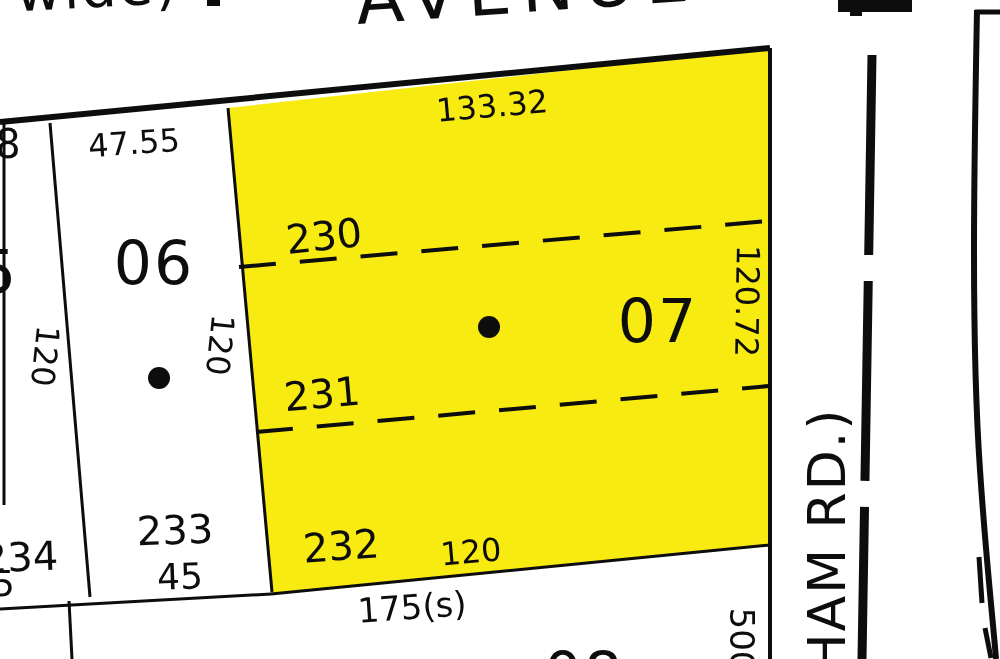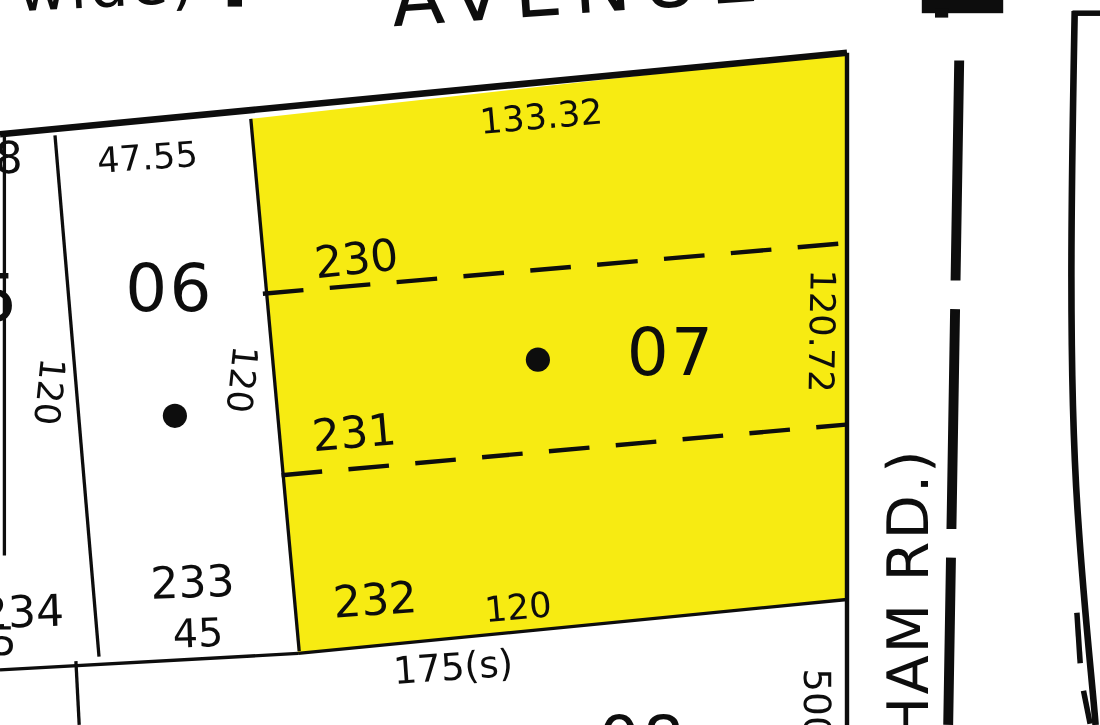--- a/index.html
+++ b/index.html
@@ -66,21 +66,21 @@
     <circle cx="159" cy="378" r="11" fill="#0d0d0d"></circle>
     <circle cx="489" cy="327" r="11" fill="#0d0d0d"></circle>
   </svg>
 
   <div class="lbl street-small" style="left:97px;top:-12px;transform:translate(-50%,-50%) rotate(-3deg);">wide)</div>
   <div class="lbl street" style="left:527px;top:-12px;transform:translate(-50%,-50%) rotate(-4deg);">AVENUE</div>
 
   <div class="lbl road-side" style="left:827px;top:540px;transform:translate(-50%,-50%) rotate(-90deg);">HAM RD.)</div>
   <div class="lbl dim-md" style="left:742px;top:640px;transform:translate(-50%,-50%) rotate(90deg);">500</div>
 
-  <div class="lbl parcel-num" style="left:610px;top:321px;">07</div>
+  <div class="lbl parcel-num" style="left:658px;top:321px;">07</div>
   <div class="lbl dim" style="left:492px;top:106px;transform:translate(-50%,-50%) rotate(-5deg);">133.32</div>
   <div class="lbl dim" style="left:747px;top:301px;transform:translate(-50%,-50%) rotate(91deg);">120.72</div>
   <div class="lbl dim" style="left:471px;top:552px;transform:translate(-50%,-50%) rotate(-5deg);">120</div>
   <div class="lbl lot-num" style="left:324px;top:236px;transform:translate(-50%,-50%) rotate(-6deg);">230</div>
   <div class="lbl lot-num" style="left:322px;top:394px;transform:translate(-50%,-50%) rotate(-5deg);">231</div>
   <div class="lbl lot-num" style="left:341px;top:546px;transform:translate(-50%,-50%) rotate(-4deg);">232</div>
 
   <div class="lbl parcel-num" style="left:154px;top:263px;">06</div>
   <div class="lbl dim" style="left:134px;top:143px;transform:translate(-50%,-50%) rotate(-4deg);">47.55</div>
   <div class="lbl dim" style="left:45px;top:356px;transform:translate(-50%,-50%) rotate(96deg);">120</div>

